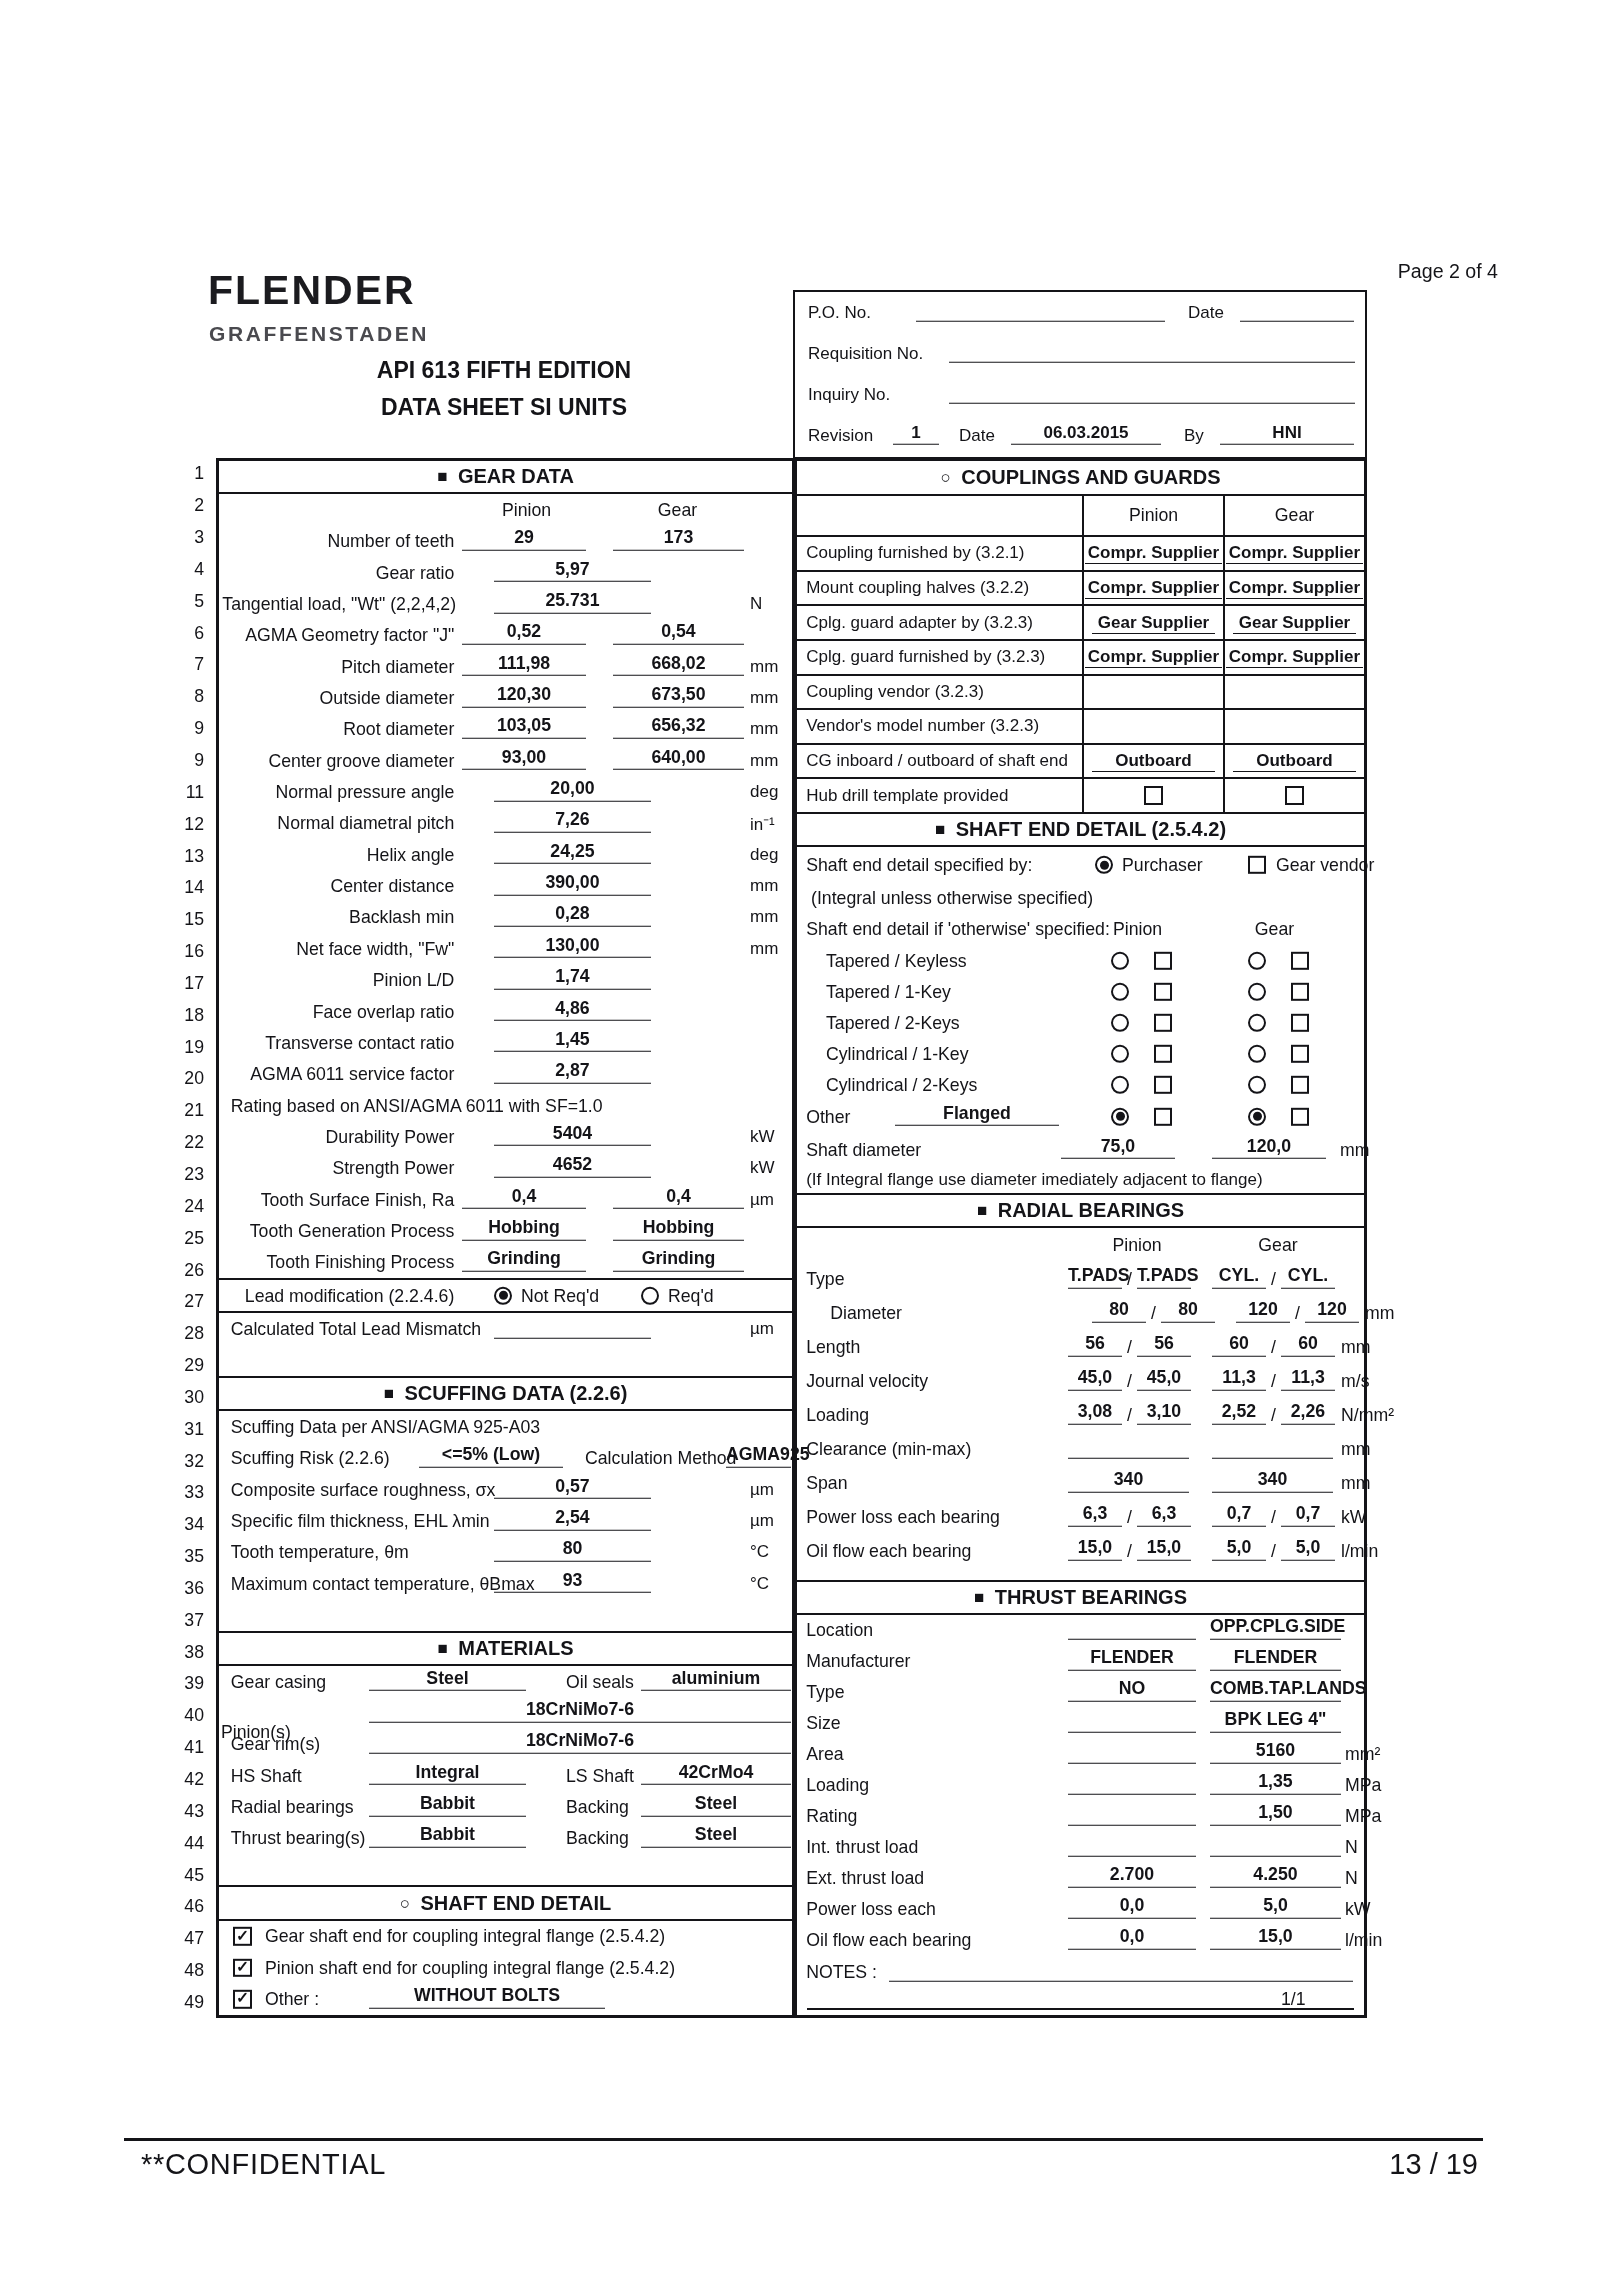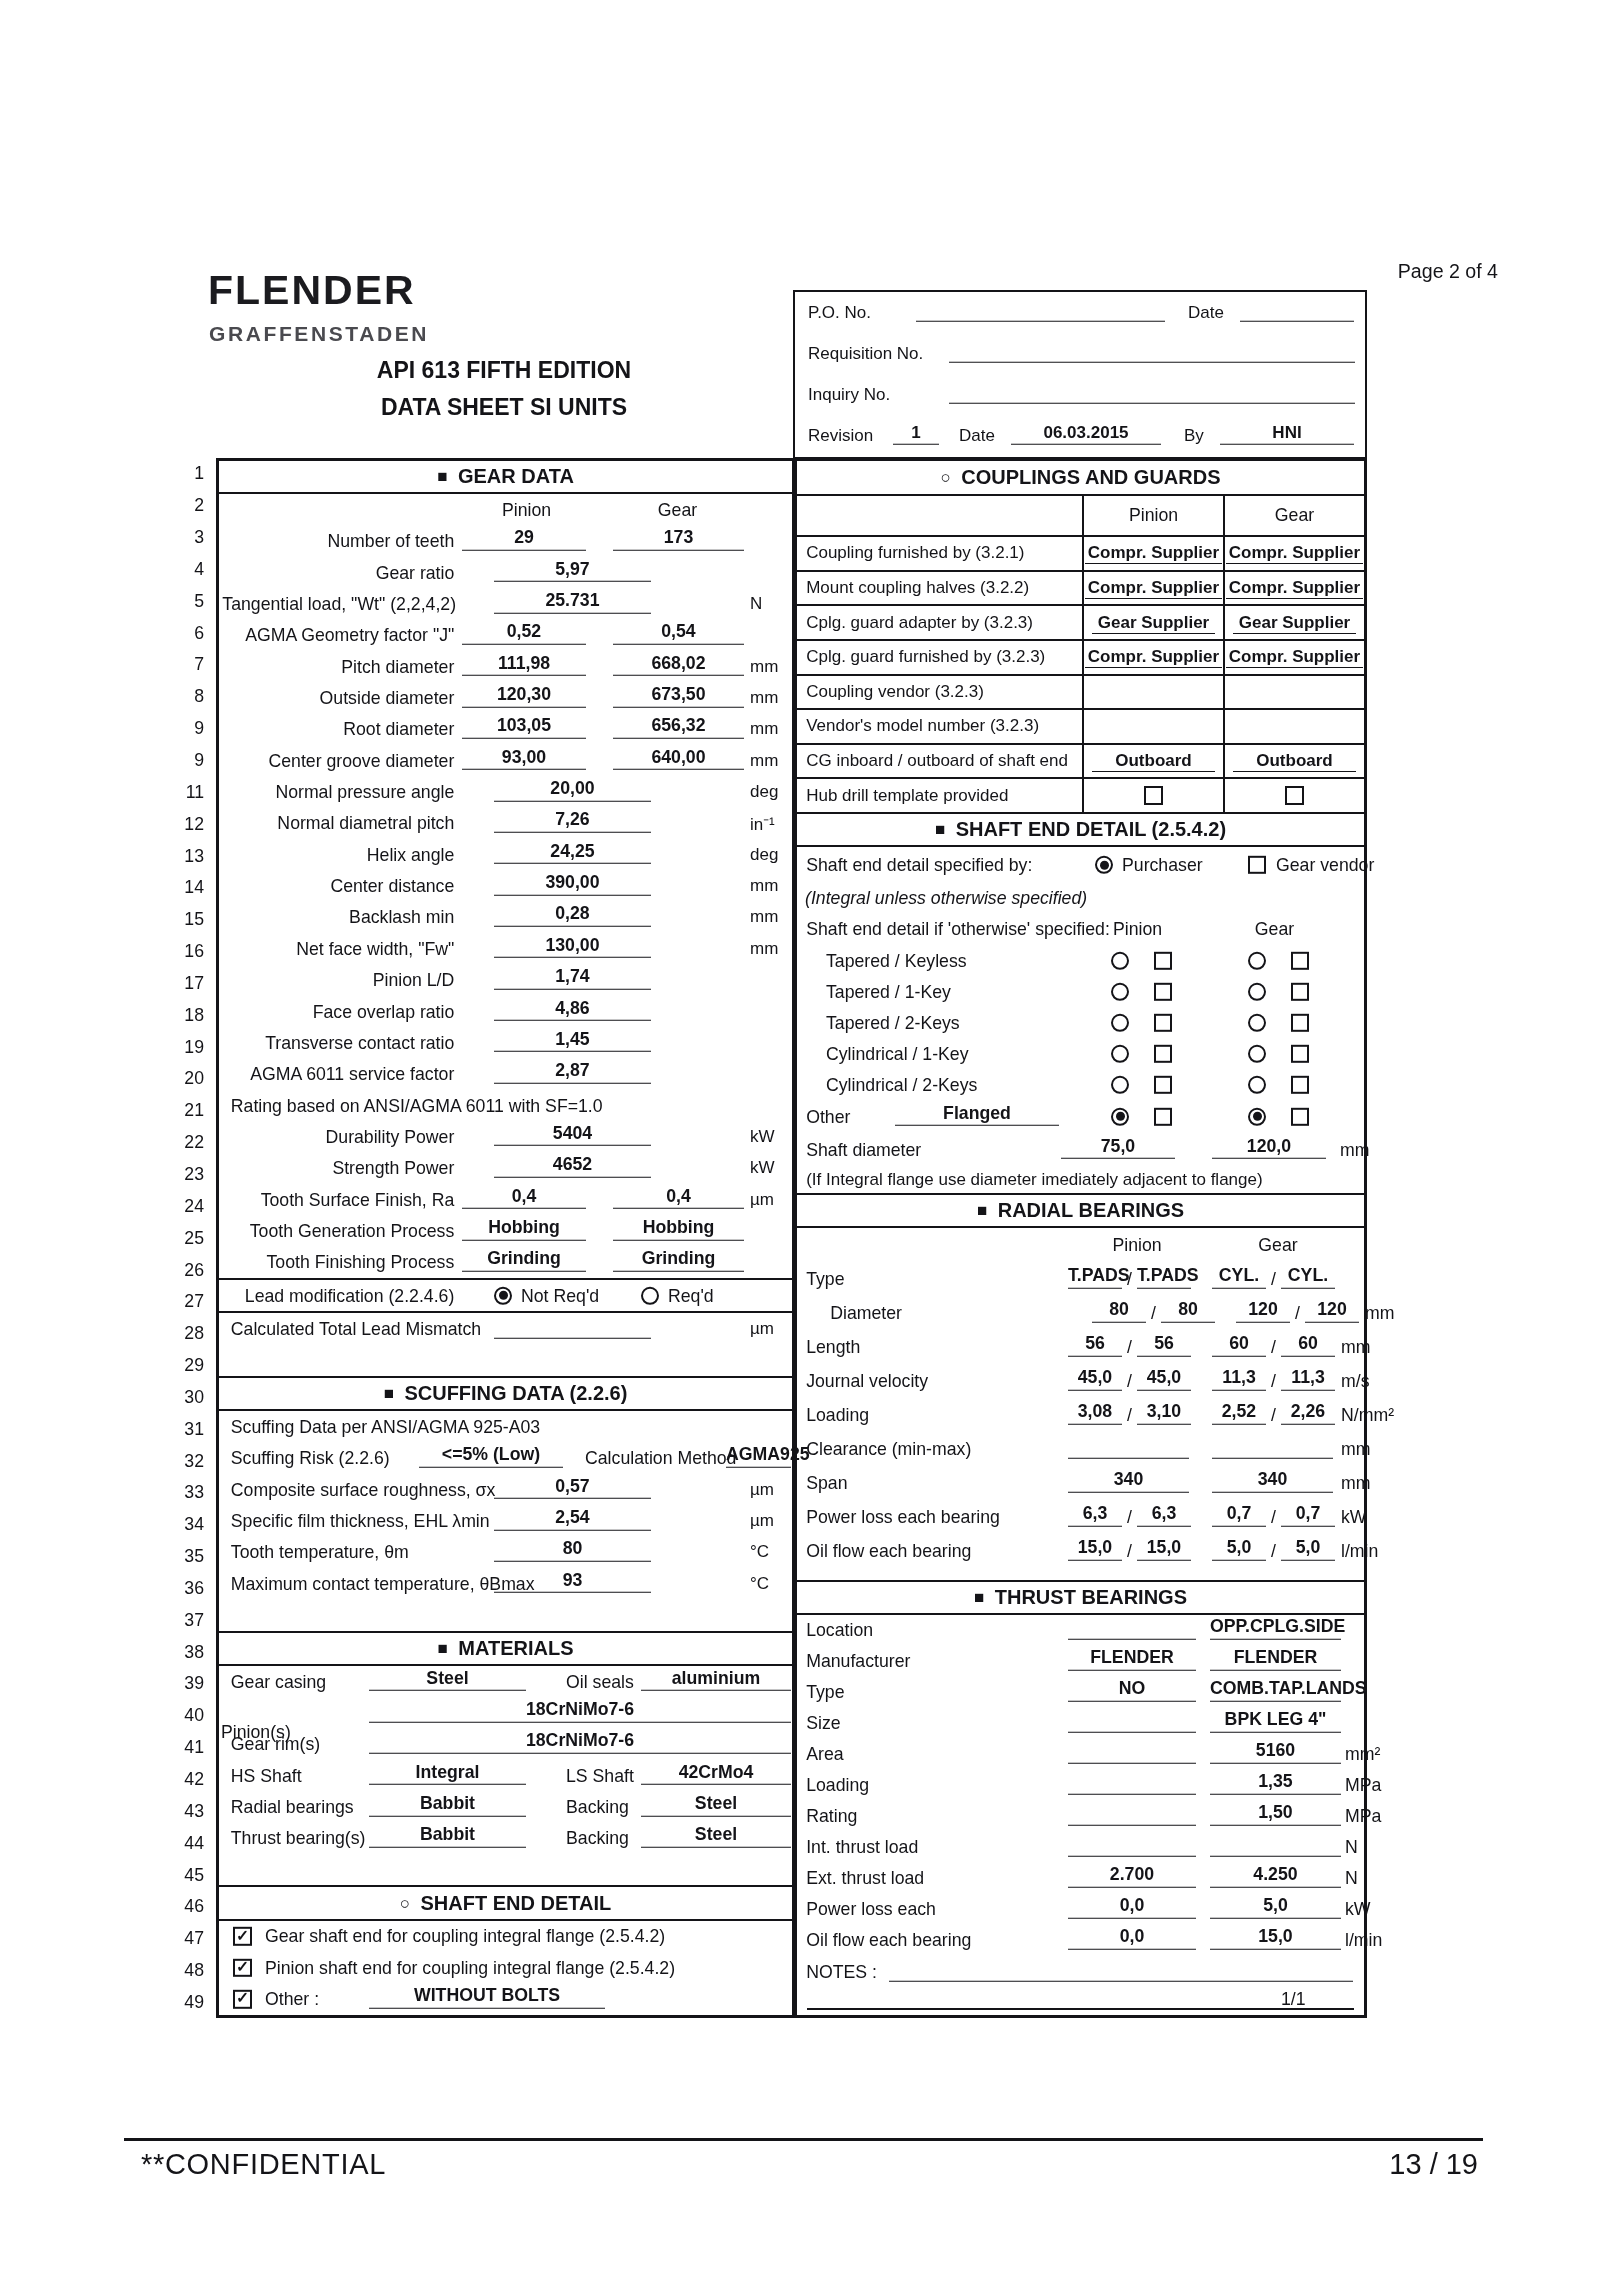--- a/index.html
+++ b/index.html
@@ -461,21 +461,21 @@
         <div>SHAFT END DETAIL (2.5.4.2)</div>
       </div>
       <div class="lrow" style="flex: 0 0 36px;">
         <div class="lb" style="left: 9.2px;">Shaft end detail specified by:</div>
         <div class="radio on" style="left: 298px; width: 14.4px;"></div>
         <div class="lb" style="left: 325px;">Purchaser</div>
         <div class="cbx" style="left: 451px; width: 14.4px;"></div>
         <div class="lb" style="left: 479px;">Gear vendor</div>
       </div>
       <div class="lrow" style="flex: 0 0 29px;">
-        <div class="lb" style="left: 8px; font-style: italic;">(Integral unless otherwise specified)</div>
+        <div class="lb" style="left: 14px;">(Integral unless otherwise specified)</div>
       </div>
       <div class="lrow" style="flex: 0 0 33px;">
         <div class="lb" style="left: 9.2px;">Shaft end detail if 'otherwise' specified:</div>
         <div class="lb c" style="left: 298px; width: 85px;">Pinion</div>
         <div class="lb c" style="left: 435px; width: 85px;">Gear</div>
       </div>
       <div class="lrow" style="flex: 0 0 31px;">
         <div class="lb" style="left: 29px;">Tapered / Keyless</div>
         <div class="radio" style="left: 314px; width: 14.4px;"></div>
         <div class="cbx" style="left: 357px; width: 14.4px;"></div>

